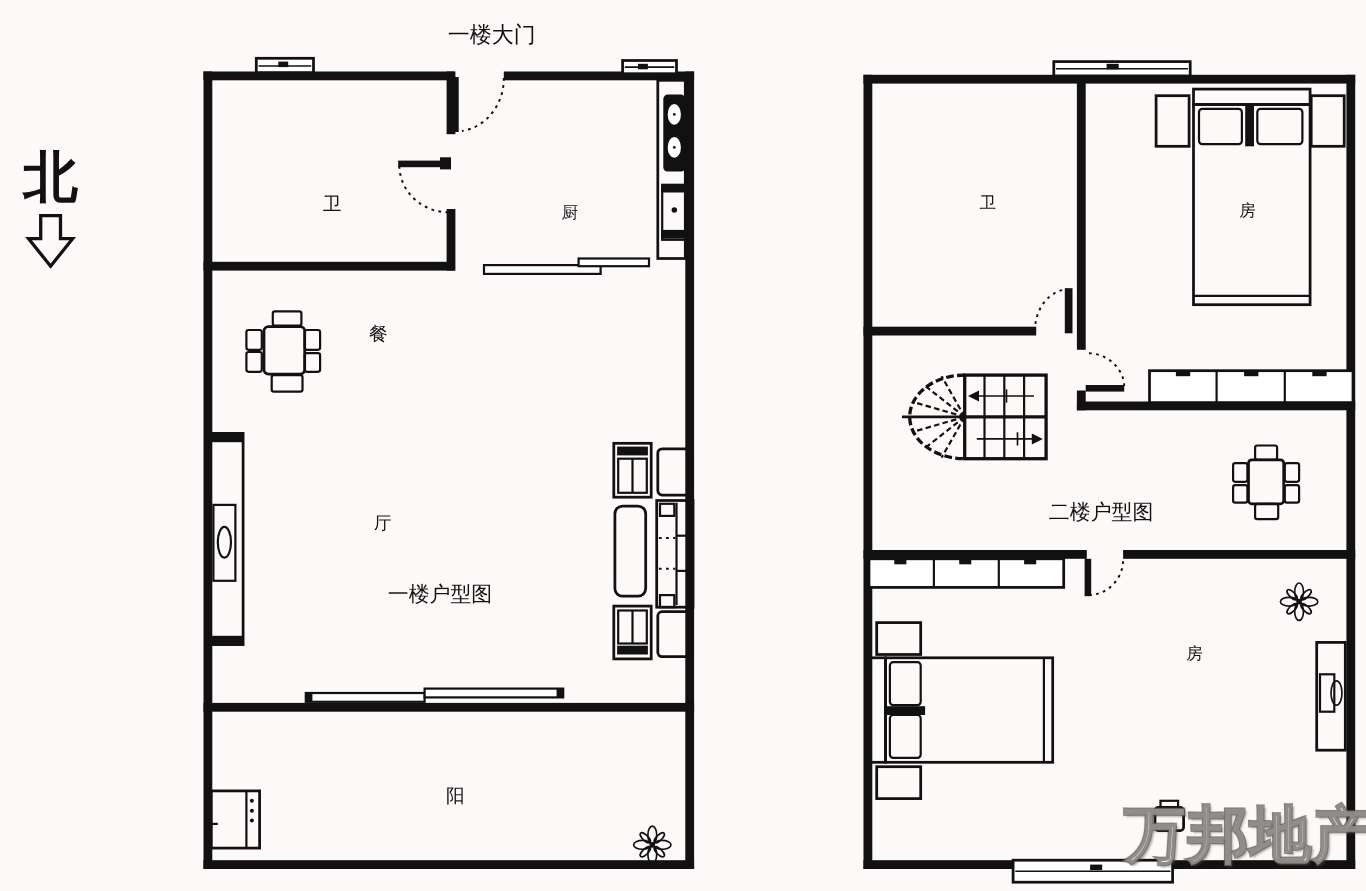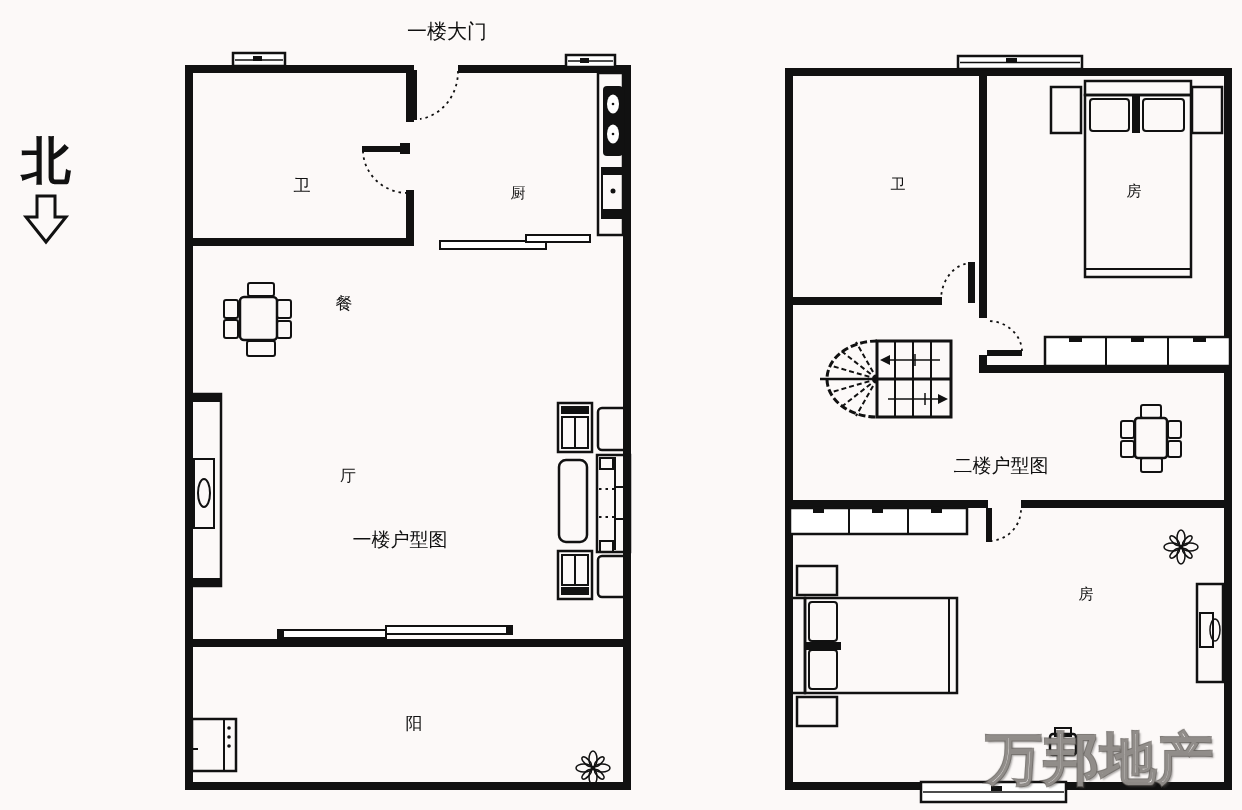--- a/index.html
+++ b/index.html
@@ -12,21 +12,21 @@
   .ln25{stroke:#111;stroke-width:2.5;fill:none;}
   .ln3{stroke:#111;stroke-width:3;fill:none;}
   .lnw{stroke:#111;stroke-width:2.5;fill:#fff;}
   .lnw2{stroke:#111;stroke-width:2;fill:#fff;}
   .dash{stroke:#111;stroke-width:1.8;fill:none;stroke-dasharray:2.5,4;}
   .dash2{stroke:#111;stroke-width:2;fill:none;stroke-dasharray:5,3;}
   .fan{stroke:#111;stroke-width:3;fill:none;stroke-dasharray:7,3;}
   .lbl{font-family:"Liberation Sans","DejaVu Sans",sans-serif;fill:#111;text-anchor:middle;}
   .flower{stroke:#111;stroke-width:1.5;fill:none;}
   .watermark{
-    position:absolute;left:986px;top:722px;width:220px;
+    position:absolute;left:1022px;top:722px;width:220px;
     font-family:"Liberation Serif","DejaVu Serif",serif;
     font-size:56px;font-weight:bold;letter-spacing:1px;white-space:nowrap;
     color:rgba(252,250,248,0.92);
     -webkit-text-stroke:2px rgba(90,86,82,0.65);
     text-shadow:2px 2px 2px rgba(70,68,66,0.45), -1px -1px 1px rgba(70,68,66,0.35);
   }
 </style>
 </head>
 <body>
 

